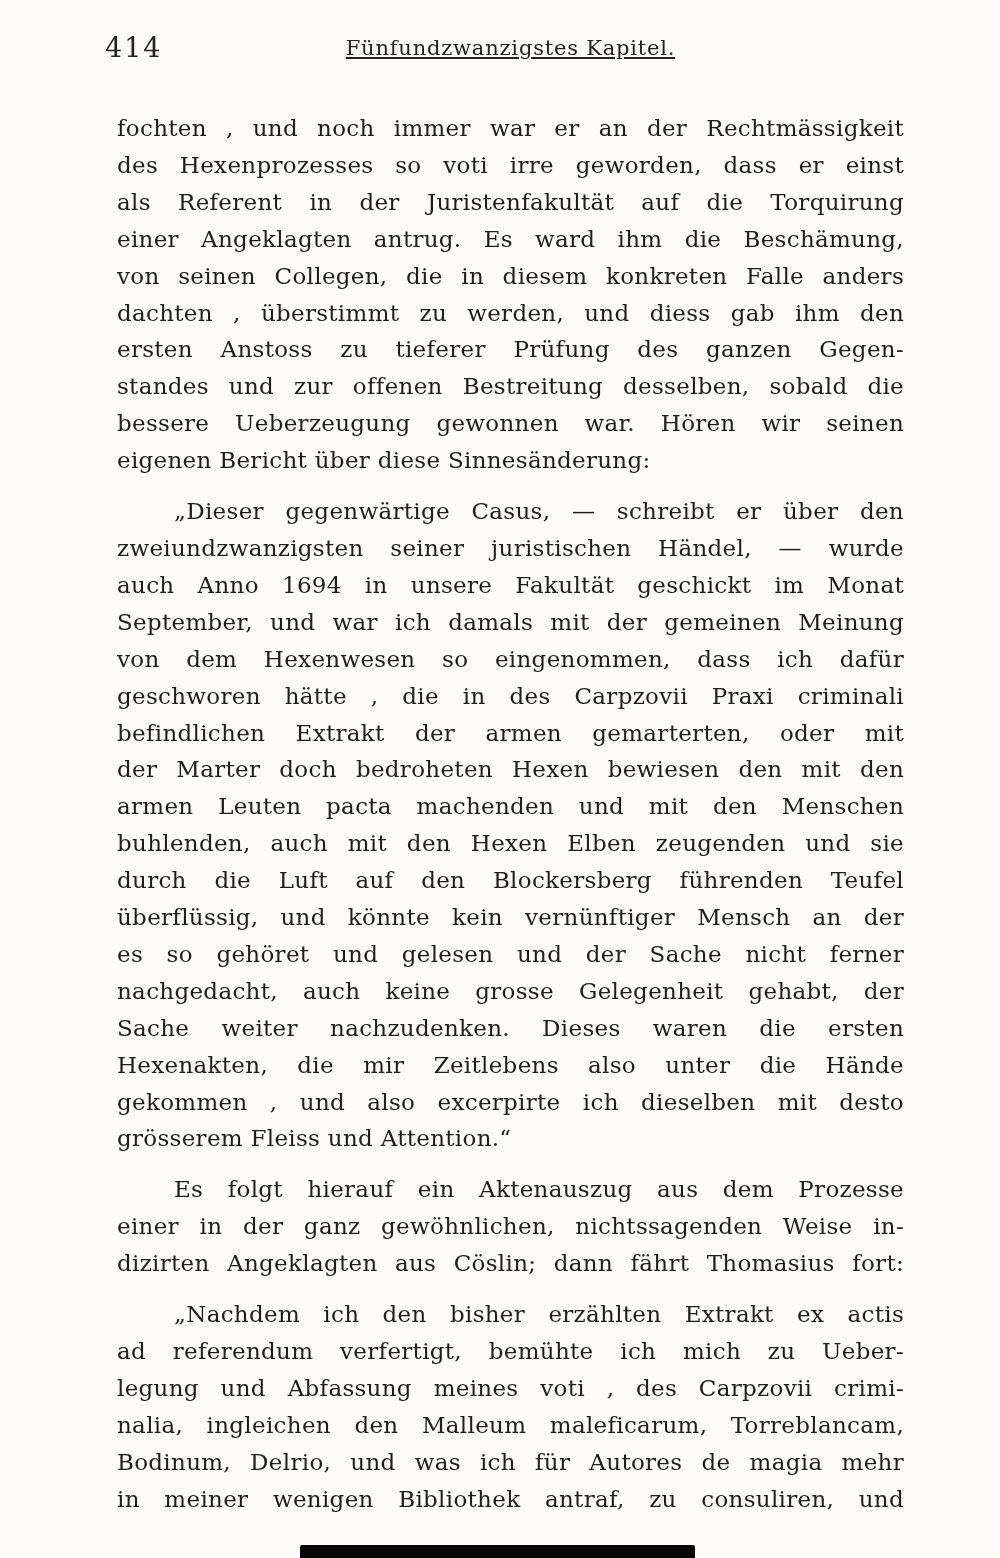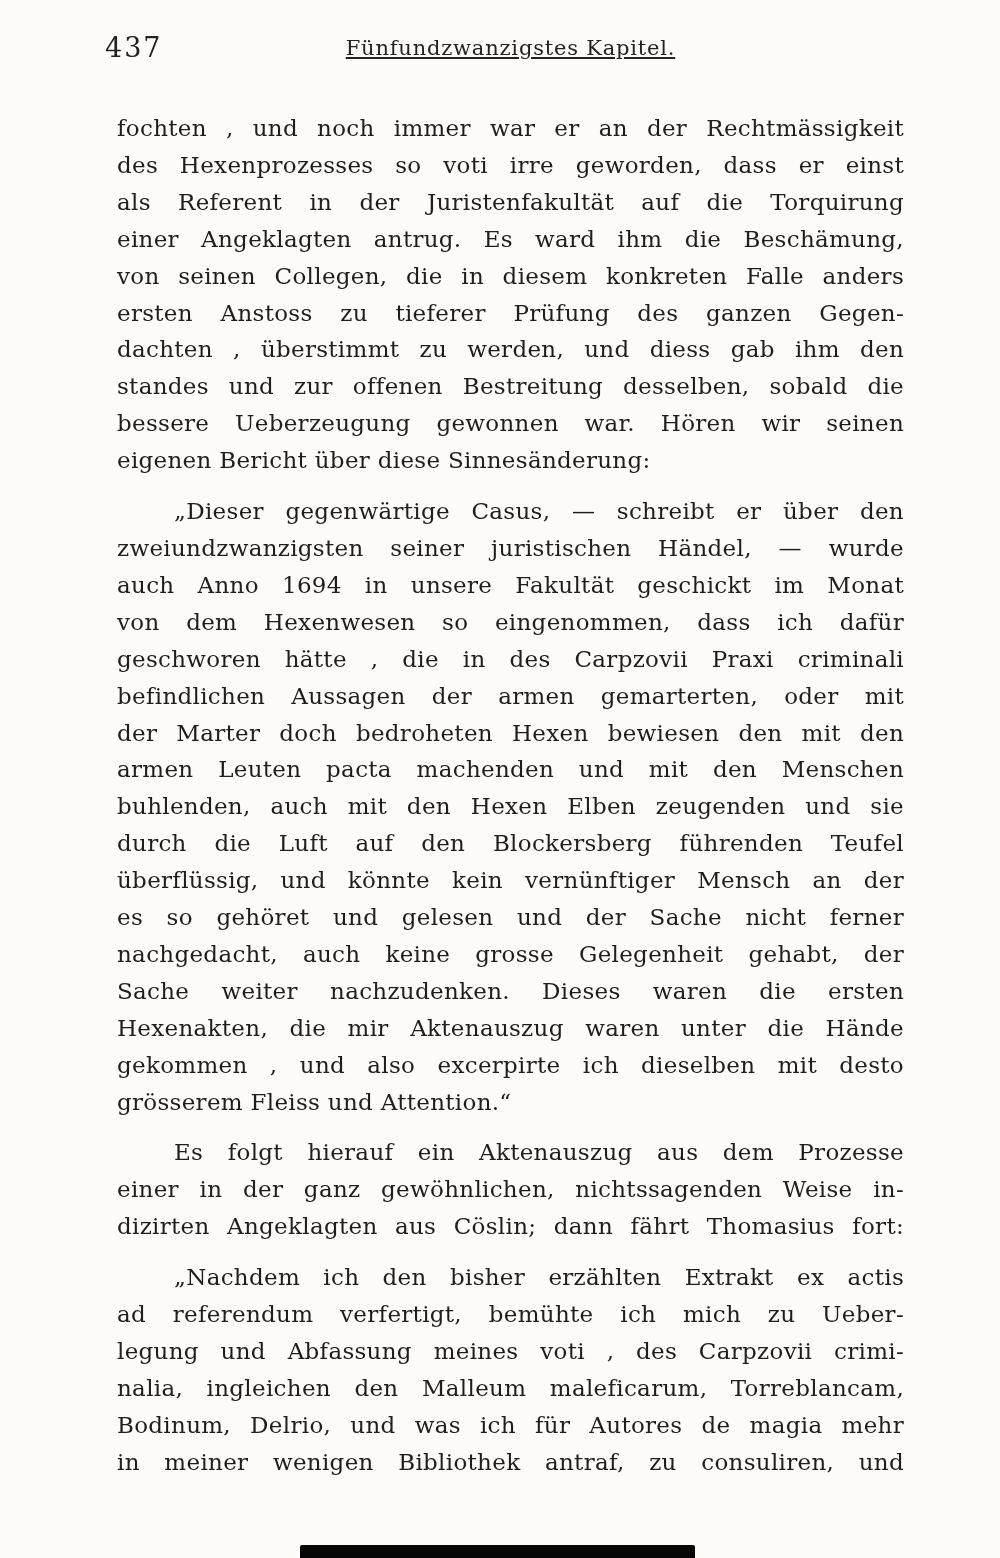--- a/index.html
+++ b/index.html
@@ -74,52 +74,53 @@
     height: 13px;
     background: #060606;
     border-radius: 2px 2px 0 0;
   }
 </style>
 </head>
 <body>
 
 <div class="page">
   <div class="page-header">
-    <span class="page-number">437</span>
+    <span class="page-number">414</span>
     <span class="chapter-title">Fünfundzwanzigstes Kapitel.</span>
   </div>
   <div class="page-body">
       <div class="paragraph">
         <div class="line">fochten , und noch immer war er an der Rechtmässigkeit</div>
         <div class="line">des Hexenprozesses so voti irre geworden, dass er einst</div>
         <div class="line">als Referent in der Juristenfakultät auf die Torquirung</div>
         <div class="line">einer Angeklagten antrug.  Es ward ihm die Beschämung,</div>
         <div class="line">von seinen Collegen, die in diesem konkreten Falle anders</div>
+        <div class="line">dachten , überstimmt zu werden, und diess gab ihm den</div>
         <div class="line">ersten Anstoss zu tieferer Prüfung des ganzen Gegen-</div>
-        <div class="line">dachten , überstimmt zu werden, und diess gab ihm den</div>
         <div class="line">standes und zur offenen Bestreitung desselben, sobald die</div>
         <div class="line">bessere Ueberzeugung gewonnen war.  Hören wir seinen</div>
         <div class="line last">eigenen Bericht über diese Sinnesänderung:</div>
       </div>
       <div class="paragraph">
         <div class="line indent">„Dieser gegenwärtige Casus, — schreibt er über den</div>
         <div class="line">zweiundzwanzigsten seiner juristischen Händel, — wurde</div>
         <div class="line">auch Anno 1694 in unsere Fakultät geschickt im Monat</div>
+        <div class="line">September, und war ich damals mit der gemeinen Meinung</div>
         <div class="line">von dem Hexenwesen so eingenommen, dass ich dafür</div>
         <div class="line">geschworen hätte , die in des Carpzovii Praxi criminali</div>
-        <div class="line">befindlichen Aussagen der armen gemarterten, oder mit</div>
+        <div class="line">befindlichen Extrakt der armen gemarterten, oder mit</div>
         <div class="line">der Marter doch bedroheten Hexen bewiesen den mit den</div>
         <div class="line">armen Leuten pacta machenden und mit den Menschen</div>
         <div class="line">buhlenden, auch mit den Hexen Elben zeugenden und sie</div>
         <div class="line">durch die Luft auf den Blockersberg führenden Teufel</div>
         <div class="line">überflüssig, und könnte kein vernünftiger Mensch an der</div>
         <div class="line">es so gehöret und gelesen und der Sache nicht ferner</div>
         <div class="line">nachgedacht, auch keine grosse Gelegenheit gehabt, der</div>
         <div class="line">Sache weiter nachzudenken.  Dieses waren die ersten</div>
-        <div class="line">Hexenakten, die mir Aktenauszug waren unter die Hände</div>
+        <div class="line">Hexenakten, die mir Zeitlebens also unter die Hände</div>
         <div class="line">gekommen , und also excerpirte ich dieselben mit desto</div>
         <div class="line last">grösserem Fleiss und Attention.“</div>
       </div>
       <div class="paragraph">
         <div class="line indent">Es folgt hierauf ein Aktenauszug aus dem Prozesse</div>
         <div class="line">einer in der ganz gewöhnlichen, nichtssagenden Weise in-</div>
         <div class="line">dizirten Angeklagten aus Cöslin; dann fährt Thomasius fort:</div>
       </div>
       <div class="paragraph">
         <div class="line indent">„Nachdem ich den bisher erzählten Extrakt ex actis</div>

